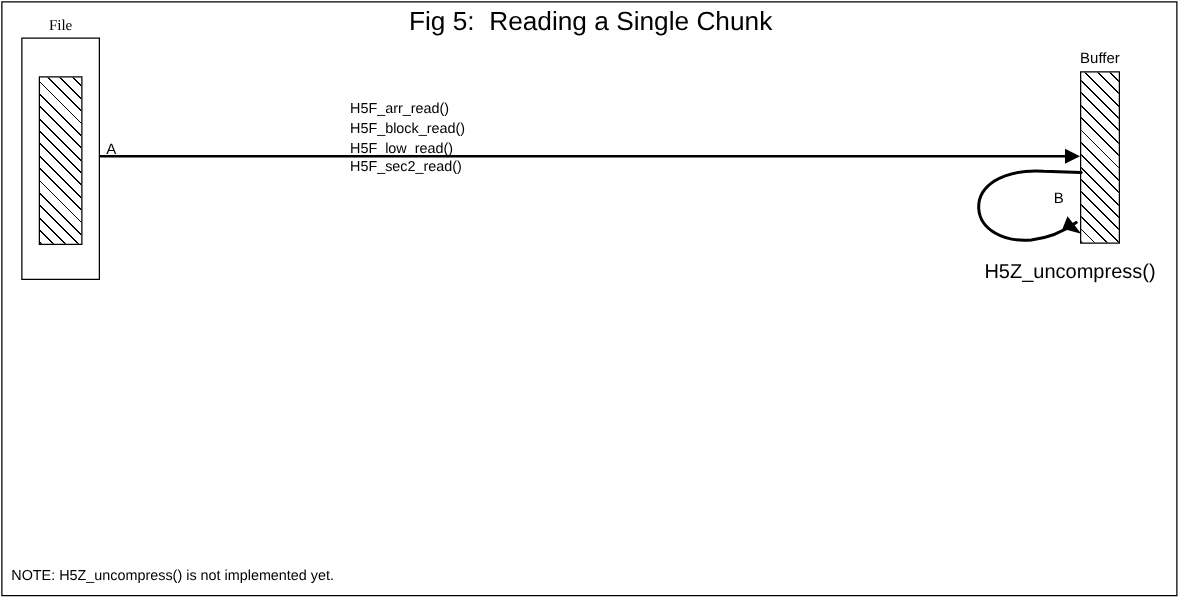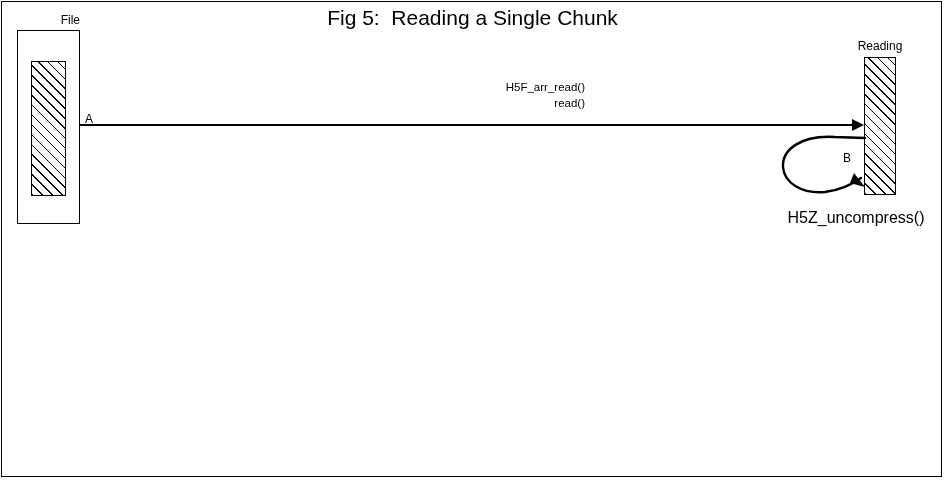--- a/index.html
+++ b/index.html
@@ -46,22 +46,23 @@
     height: 194px;
     border: 1px solid #000000;
     box-sizing: border-box;
     background: #ffffff;
   }
   #file-label {
     position: absolute;
     left: 17px;
     top: 13px;
     width: 63px;
-    text-align: right;
-    font-size: 12px;
+    text-align: center;
+    font-size: 12px;
+    font-family: Liberation Serif, serif;
   }
   #file-chunk {
     position: absolute;
     left: 31px;
     top: 61px;
     width: 35px;
     height: 135px;
     border: 1px solid #000000;
     box-sizing: border-box;
     background-color: #ffffff;
@@ -121,21 +122,21 @@
     left: 85px;
     top: 112px;
     font-size: 12px;
   }
   
   #callstack {
     position: absolute;
     left: 280px;
     top: 80px;
     width: 305px;
-    text-align: right;
+    text-align: left;
   }
   #callstack .call-line {
     font-size: 11.5px;
     line-height: 15.8px;
     white-space: pre;
   }
   
   #loop-b {
     position: absolute;
     left: 780px;
@@ -173,33 +174,36 @@
 <div id="page">
 
   <div class="page-border"></div>
 
   <div id="title">Fig 5:  Reading a Single Chunk</div>
 
   <div id="file-label">File</div>
   <div id="file-box"></div>
   <div id="file-chunk"></div>
 
-  <div id="buffer-label">Reading</div>
+  <div id="buffer-label">Buffer</div>
   <div id="buffer-box"></div>
 
   <div id="arrow-a-line"></div>
   <div id="arrow-a-head"></div>
   <div id="label-a">A</div>
 
   <div id="callstack">
     <div class="call-line">H5F_arr_read()</div>
-    <div class="call-line">read()</div>
+    <div class="call-line">H5F_block_read()</div>
+    <div class="call-line">H5F_low_read()</div>
+    <div class="call-line">H5F_sec2_read()</div>
   </div>
 
   <svg id="loop-b" viewBox="0 0 95 70" width="95" height="70" xmlns="http://www.w3.org/2000/svg">
     <path d="M 85 10 L 55 9 C 20 7 2 22 3 39 C 4 55 22 66 45 64 C 62 62 74 55 81 50" fill="none" stroke="#000000" stroke-width="2.4" stroke-linecap="round"></path>
     <polygon points="85,59 70,55 74,45" fill="#000000"></polygon>
   </svg>
   <div id="label-b">B</div>
   <div id="label-uncompress">H5Z_uncompress()</div>
 
+  <div id="note">NOTE: H5Z_uncompress() is not implemented yet.</div>
 
 </div>
 
 </body></html>

